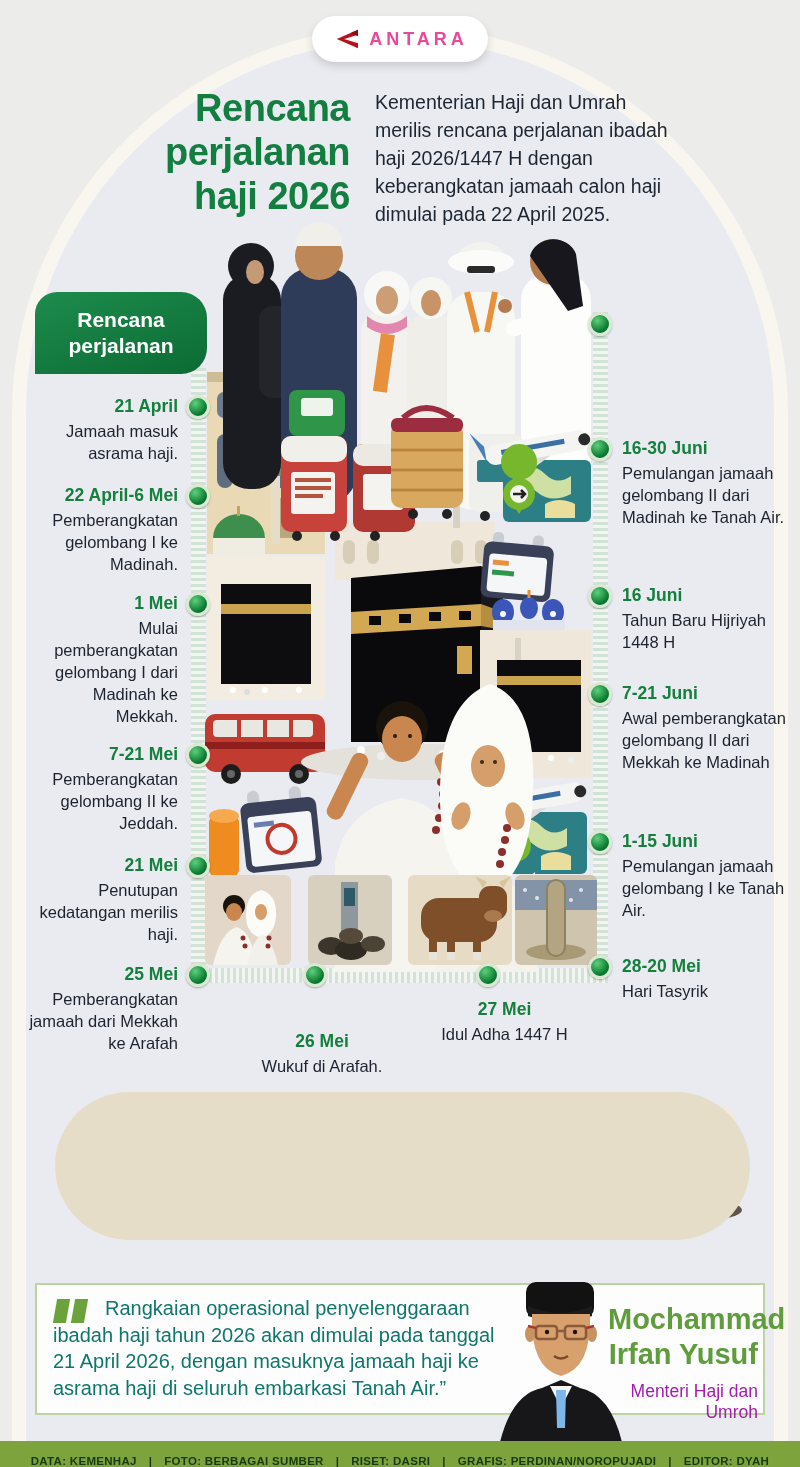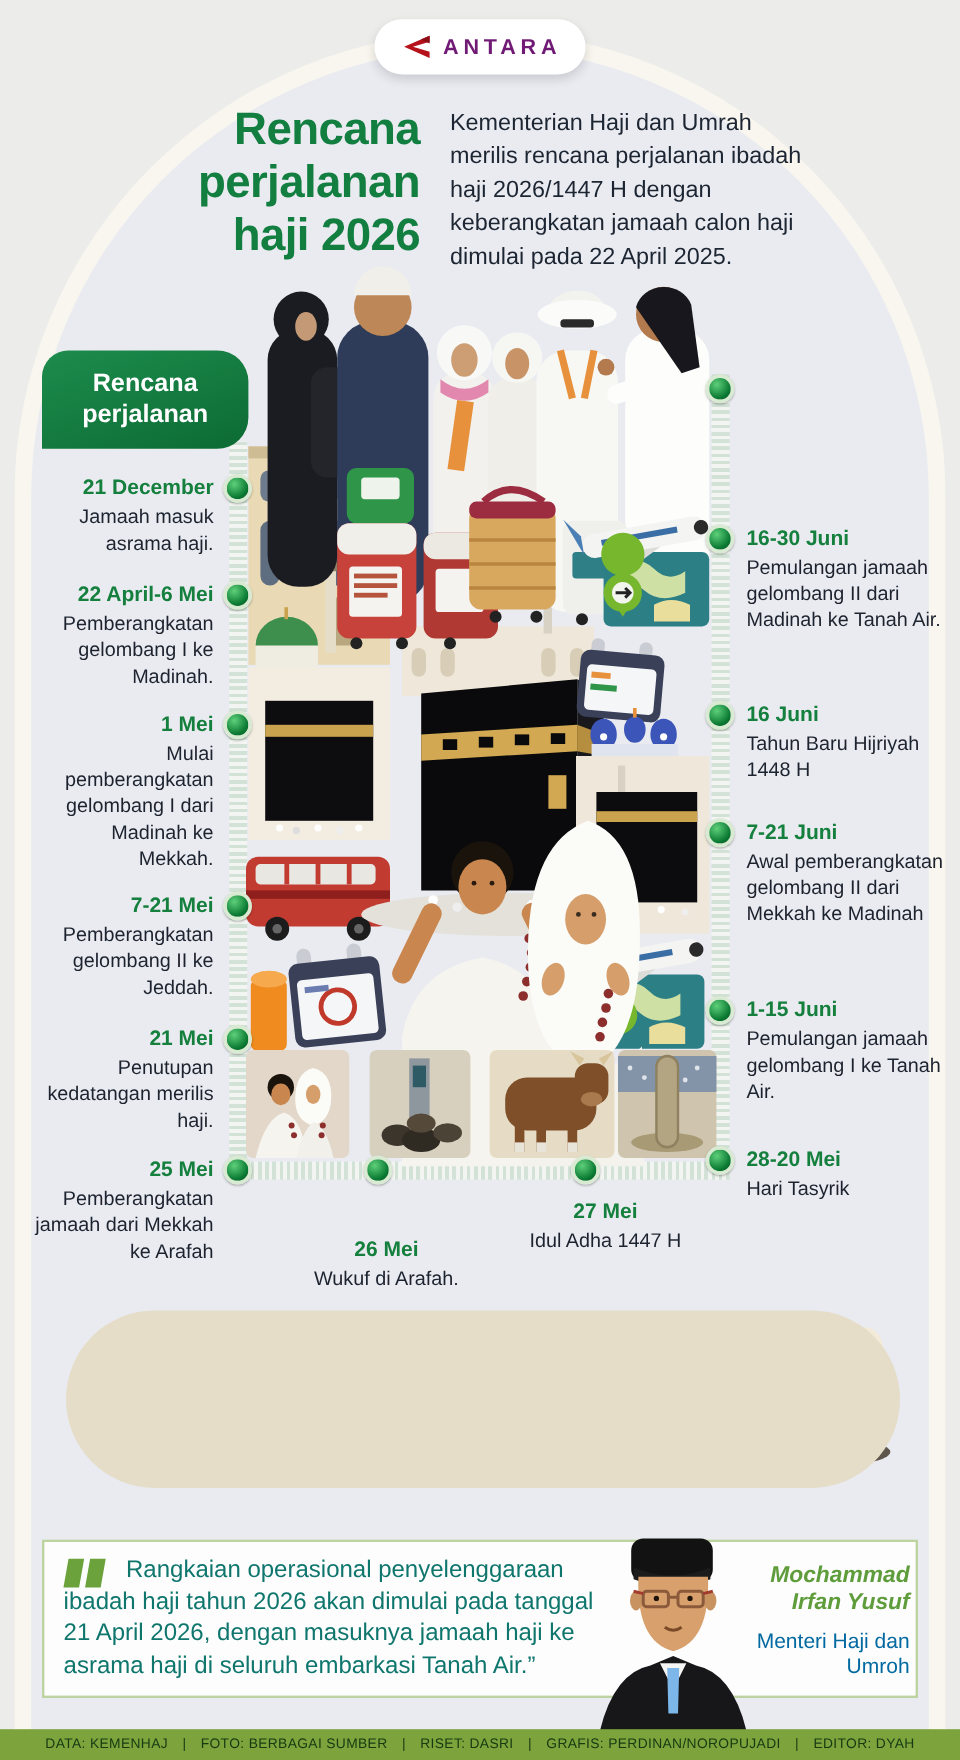--- a/index.html
+++ b/index.html
@@ -6,21 +6,21 @@
   .page{position:relative;width:800px;height:1467px;overflow:hidden;
         font-family:"Liberation Sans",sans-serif;background:#ececea;}
   
   .dome{position:absolute;left:12px;right:12px;top:26px;height:1441px;box-sizing:border-box;
         background:#e9ebf1;border:14px solid #f8f6ef;border-bottom:none;
         border-radius:390px 390px 0 0;}
   
   .logo-pill{position:absolute;left:312px;top:16px;width:176px;height:46px;background:#fff;
         border-radius:26px;box-shadow:0 4px 9px rgba(0,0,0,.14);display:flex;align-items:center;
         justify-content:center;gap:9px;z-index:9;}
-  .logo-text{font-size:18px;font-weight:600;letter-spacing:4px;color:#701a75;}
+  .logo-text{font-size:18px;font-weight:600;letter-spacing:4px;color:#ec4899;}
   
   .title{position:absolute;left:95px;top:86px;width:255px;text-align:right;z-index:3;
         font-size:38px;line-height:1.16;font-weight:800;color:#127e40;letter-spacing:-.5px;}
   .intro{position:absolute;left:375px;top:88px;width:298px;z-index:3;
         font-size:19.5px;line-height:1.44;color:#1c2531;}
   
   .badge{position:absolute;left:35px;top:292px;width:172px;height:82px;z-index:6;
         background:linear-gradient(160deg,#1d8c4d,#0c6b33);color:#fff;
         border-radius:22px 26px 26px 0;display:flex;align-items:center;justify-content:center;
         text-align:center;font-size:21px;font-weight:700;line-height:1.25;padding:0 14px;box-sizing:border-box;}
@@ -63,26 +63,26 @@
   
   .quote-box{position:absolute;left:35px;top:1283px;width:730px;height:132px;box-sizing:border-box;
         background:#fcfdfc;border:2px solid #bdd3a1;z-index:4;}
   .quote-mark{position:absolute;left:20px;top:16px;width:40px;height:26px;}
   .quote-mark i{position:absolute;top:0;width:13px;height:24px;background:#6ba23c;transform:skewX(-10deg);}
   .quote-mark i:first-child{left:0;}.quote-mark i:last-child{left:18px;}
   .quote-text{position:absolute;left:18px;top:12px;width:452px;font-size:20px;line-height:1.33;
         color:#0f766e;text-indent:52px;}
   .portrait{position:absolute;left:492px;top:1276px;z-index:6;}
   .attrib{position:absolute;left:608px;top:1302px;width:150px;text-align:right;z-index:5;}
-  .attrib-name{color:#5f9c3b;font-weight:800;font-size:19px;line-height:1.2;font-style:italic;}
-  .attrib-role{color:#0369a1;font-size:17.5px;line-height:1.25;margin-top:9px;}
+  .attrib-name{color:#5f9c3b;font-weight:800;font-size:29px;line-height:1.2;}
+  .attrib-role{color:#a21caf;font-size:17.5px;line-height:1.25;margin-top:9px;}
   
   .footer{position:absolute;left:0;right:0;bottom:0;height:26px;background:#7ca33c;z-index:8;
-        display:flex;align-items:center;justify-content:center;gap:12px;
-        font-size:11.5px;font-weight:400;color:#173a12;letter-spacing:.3px;}
+        display:flex;align-items:flex-end;justify-content:center;gap:12px;
+        font-size:11.5px;font-weight:700;color:#173a12;letter-spacing:.3px;}
 </style>
 </head>
 <body>
 
 <div class="page">
   <div class="dome"></div>
 
   <div class="logo-pill">
     <svg width="28" height="24" viewBox="0 0 30 26">
       <path d="M28 3 L5 13 L28 23 L28 17.5 L13 13 L28 8.5 Z" fill="#b5121b"></path>
@@ -386,21 +386,21 @@
   <div class="dot" style="left:588px;top:312px"></div>
   <div class="dot" style="left:588px;top:437px"></div>
   <div class="dot" style="left:588px;top:584px"></div>
   <div class="dot" style="left:588px;top:682px"></div>
   <div class="dot" style="left:588px;top:830px"></div>
   <div class="dot" style="left:588px;top:955px"></div>
   <div class="dot" style="left:303px;top:963px"></div>
   <div class="dot" style="left:476px;top:963px"></div>
 
   <div class="ev le le1">
-    <div class="ev-date">21 December</div>
+    <div class="ev-date">21 April</div>
     <div class="ev-text">Jamaah masuk asrama haji.</div>
   </div>
   <div class="ev le le2">
     <div class="ev-date">22 April-6 Mei</div>
     <div class="ev-text">Pemberangkatan gelombang I ke Madinah.</div>
   </div>
   <div class="ev le le3">
     <div class="ev-date">1 Mei</div>
     <div class="ev-text">Mulai pemberangkatan gelombang I dari Madinah ke Mekkah.</div>
   </div>

